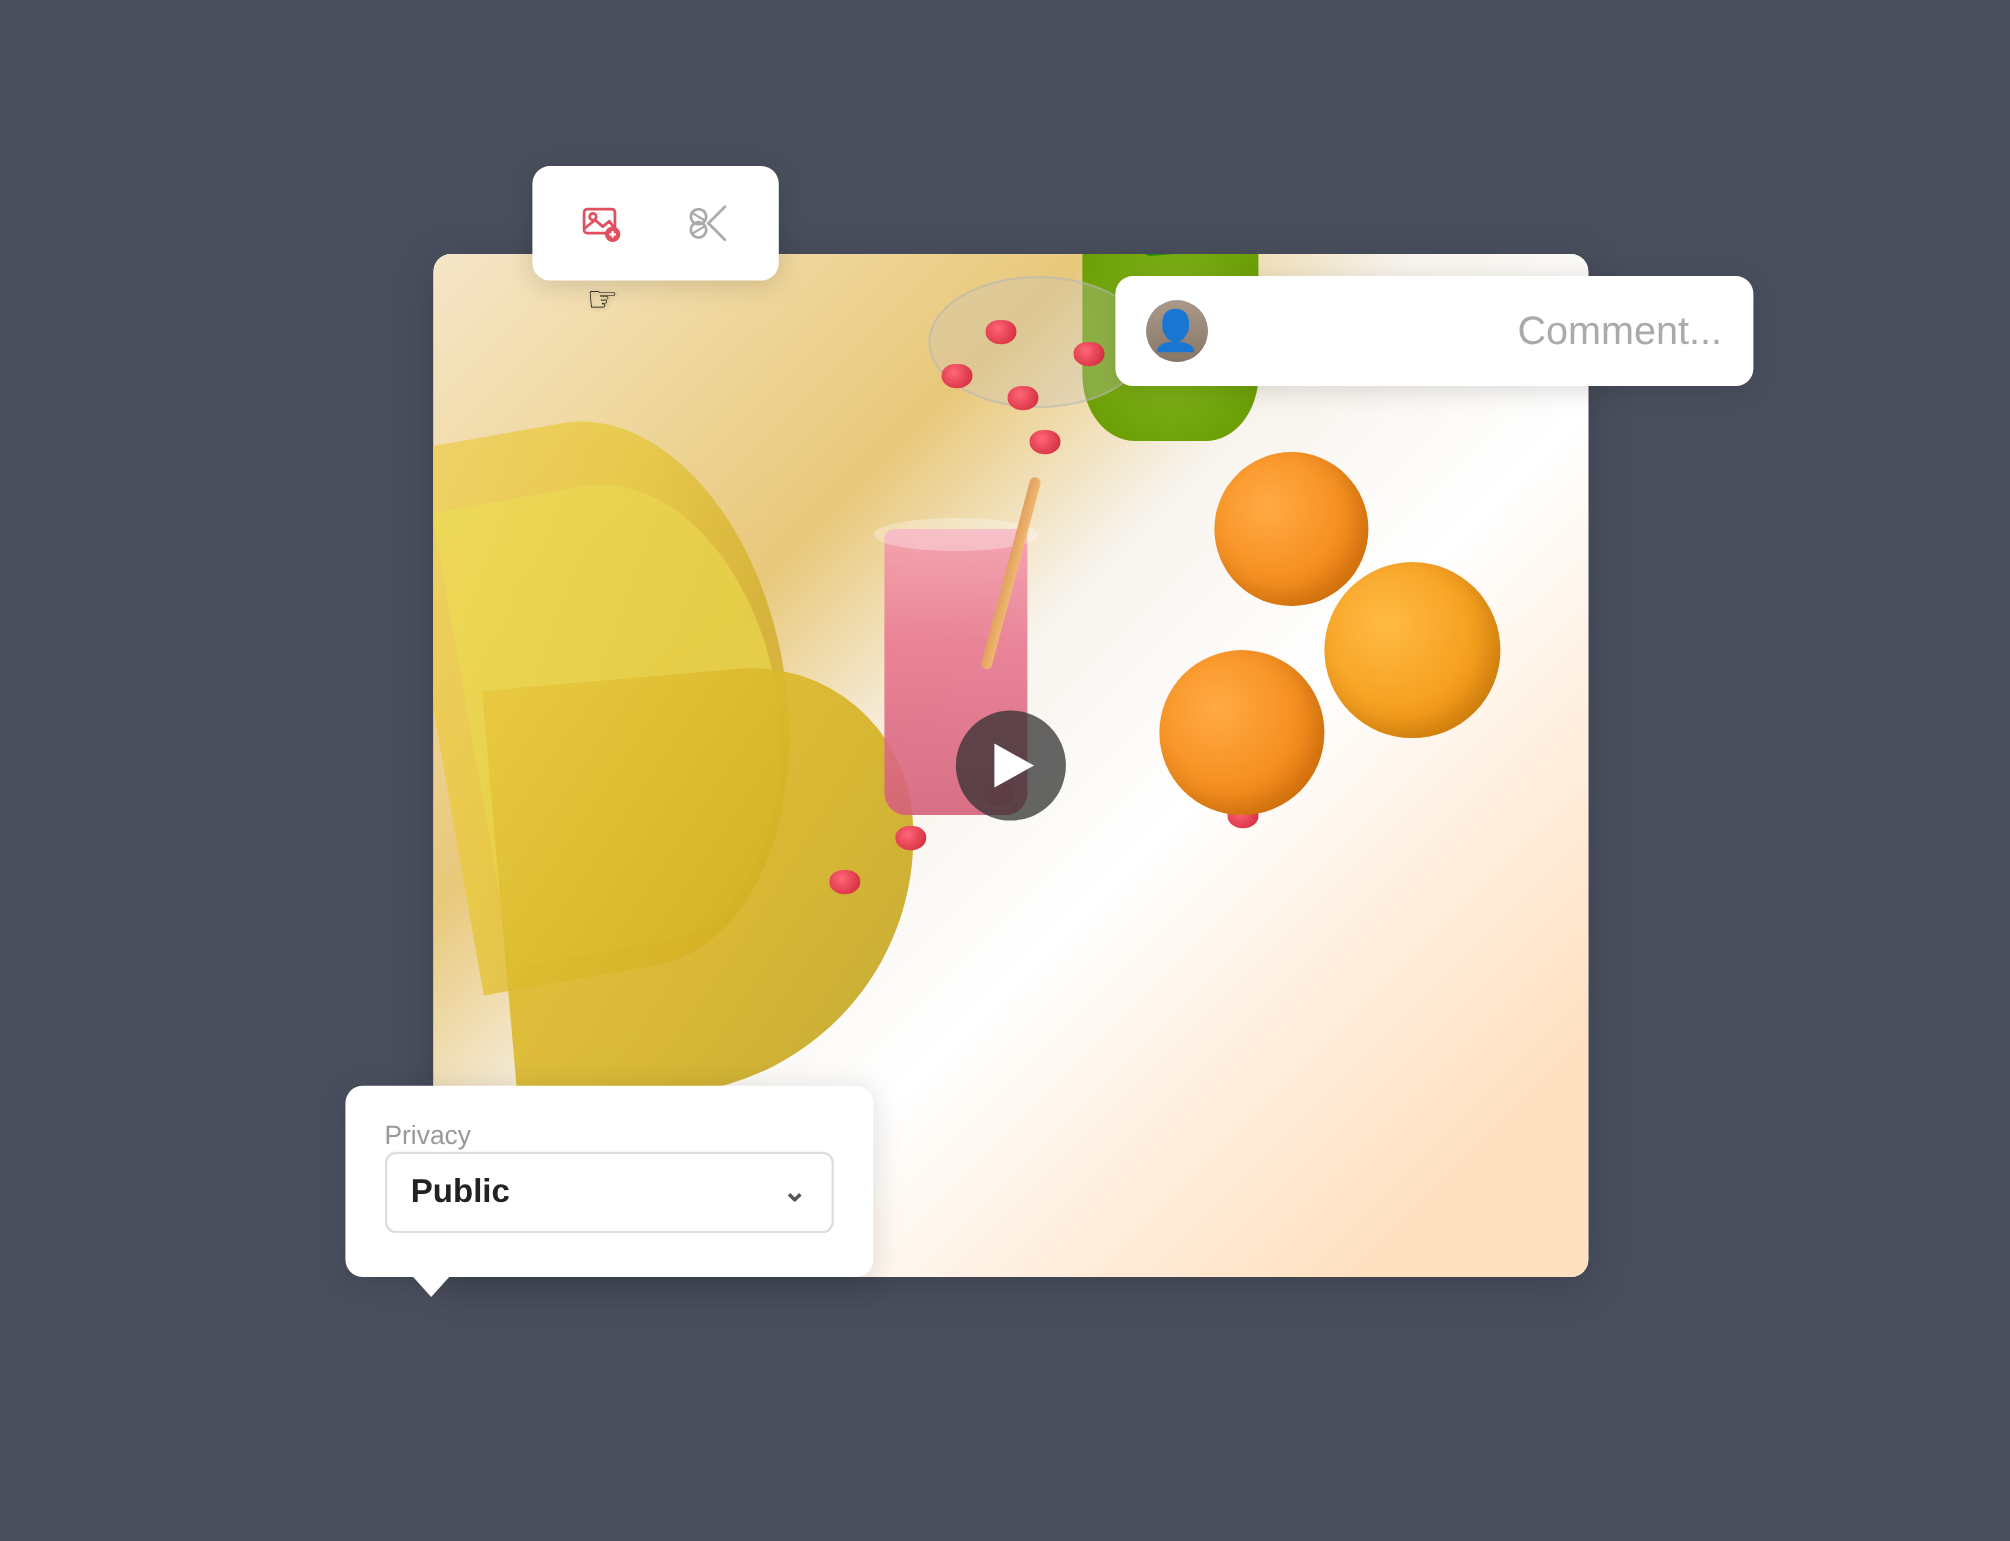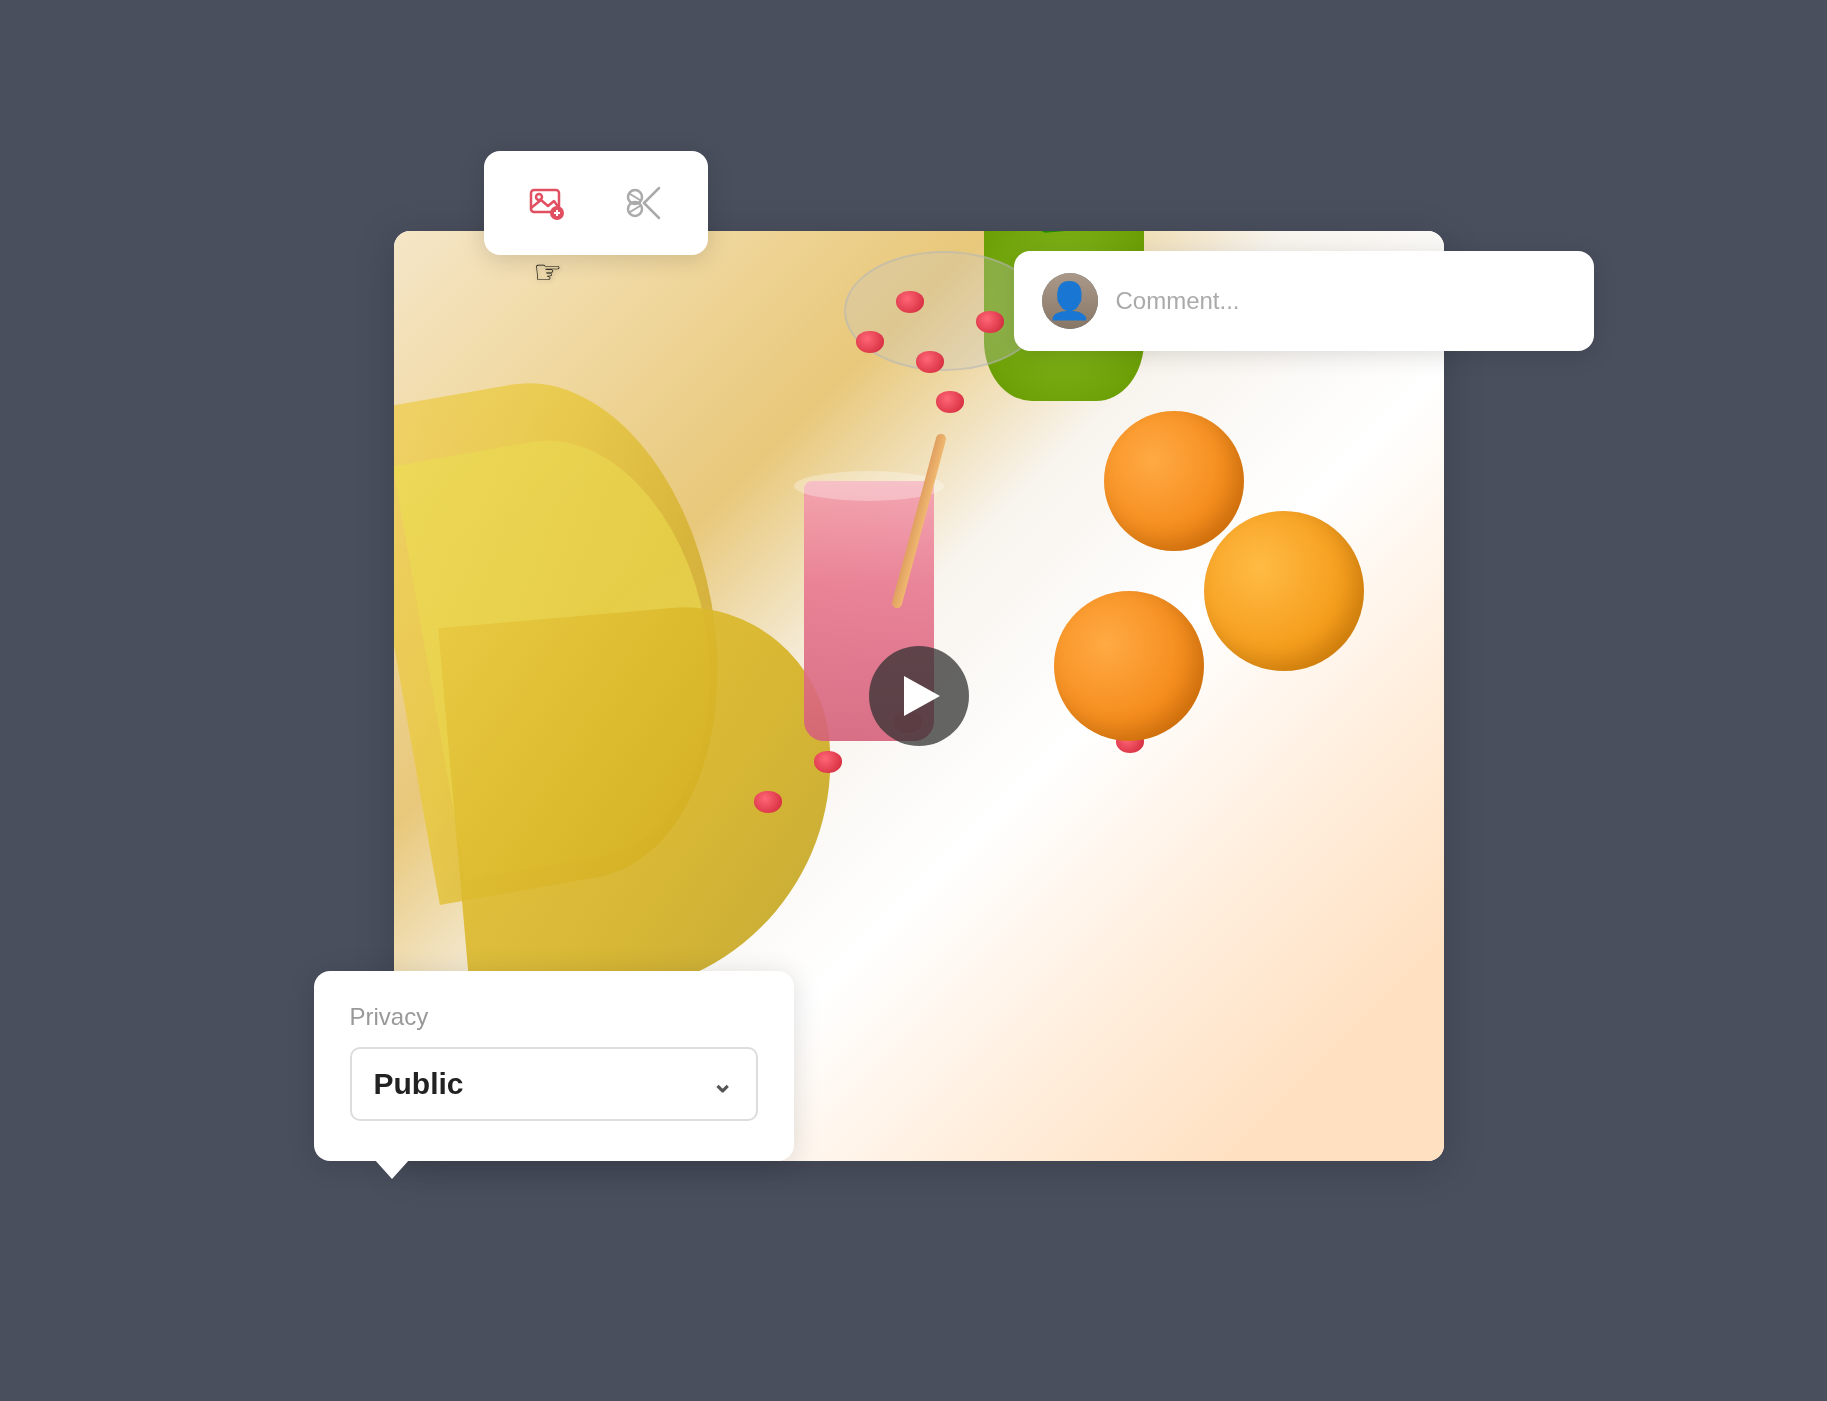--- a/index.html
+++ b/index.html
@@ -327,23 +327,24 @@
     }
     .avatar-face::before {
       content: '👤';
       font-size: 36px;
       position: absolute;
       top: 50%;
       left: 50%;
       transform: translate(-50%, -50%);
     }
     .comment-placeholder {
-      font-size: 24px;
+      font-size: 36px;
       color: #aaa;
       flex: 1;
+      text-align: right;
     }
 
     
     .privacy-dropdown {
       position: absolute;
       bottom: 90px;
       left: 50px;
       background: #fff;
       border-radius: 16px;
       box-shadow: 0 4px 28px rgba(0,0,0,0.14);
@@ -356,21 +357,20 @@
       position: absolute;
       bottom: -18px;
       left: 60px;
       border-left: 18px solid transparent;
       border-right: 18px solid transparent;
       border-top: 20px solid #fff;
     }
     .privacy-label {
       font-size: 24px;
       color: #999;
-      margin-bottom: 16px;
       font-weight: 400;
     }
     .privacy-select {
       display: flex;
       align-items: center;
       justify-content: space-between;
       border: 2px solid #ddd;
       border-radius: 10px;
       padding: 18px 22px;
       font-size: 30px;

